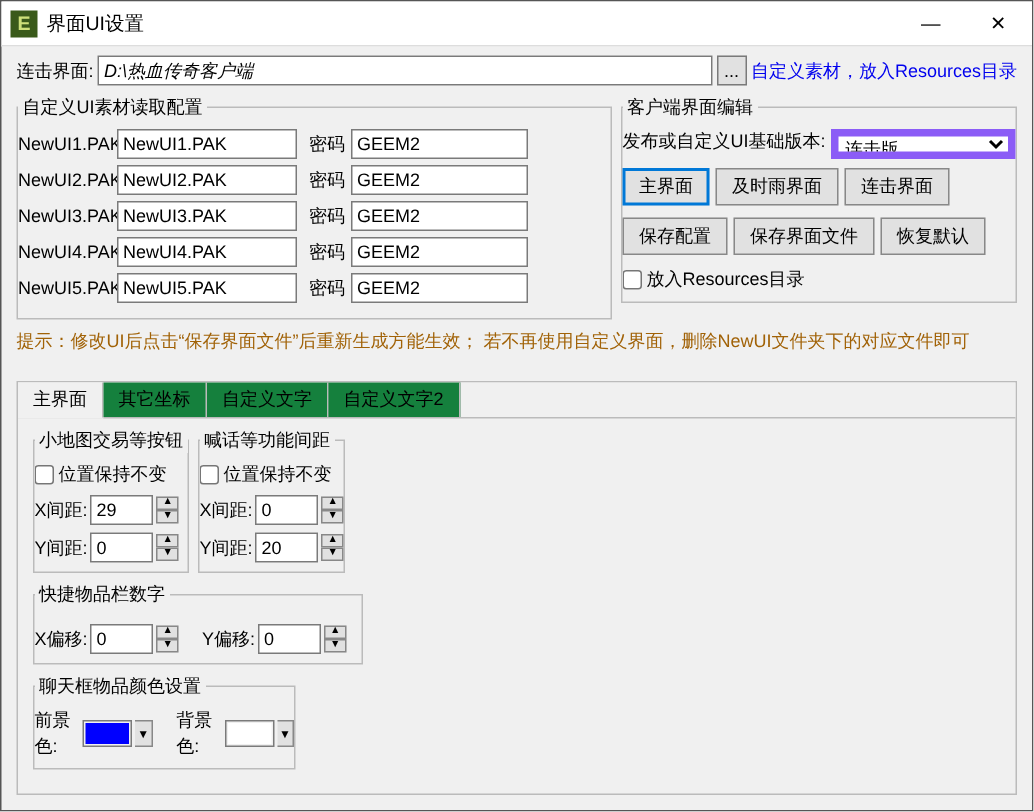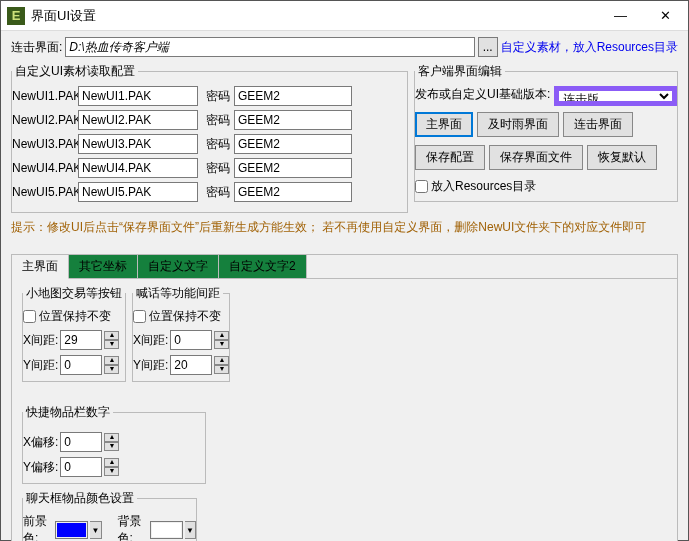--- a/index.html
+++ b/index.html
@@ -178,21 +178,21 @@
                 <span>Y间距:</span>
                 <input type="text" value="20" style="">
                 <div class="spin">
                   <div class="spb">▲</div>
                   <div class="spb">▼</div>
                 </div>
               </div>
           </fieldset>
         </div>
 
-        <fieldset style="margin-top:22px;width:184px">
+        <fieldset style="margin-top:6px;width:220px">
           <legend>快捷物品栏数字</legend>
           <div class="numrow" style="display:inline-flex;margin-right:12px">
               <span>X偏移:</span>
               <input type="text" value="0" style="">
               <div class="spin">
                 <div class="spb">▲</div>
                 <div class="spb">▼</div>
               </div>
             </div>
           <div class="numrow" style="display:inline-flex">

